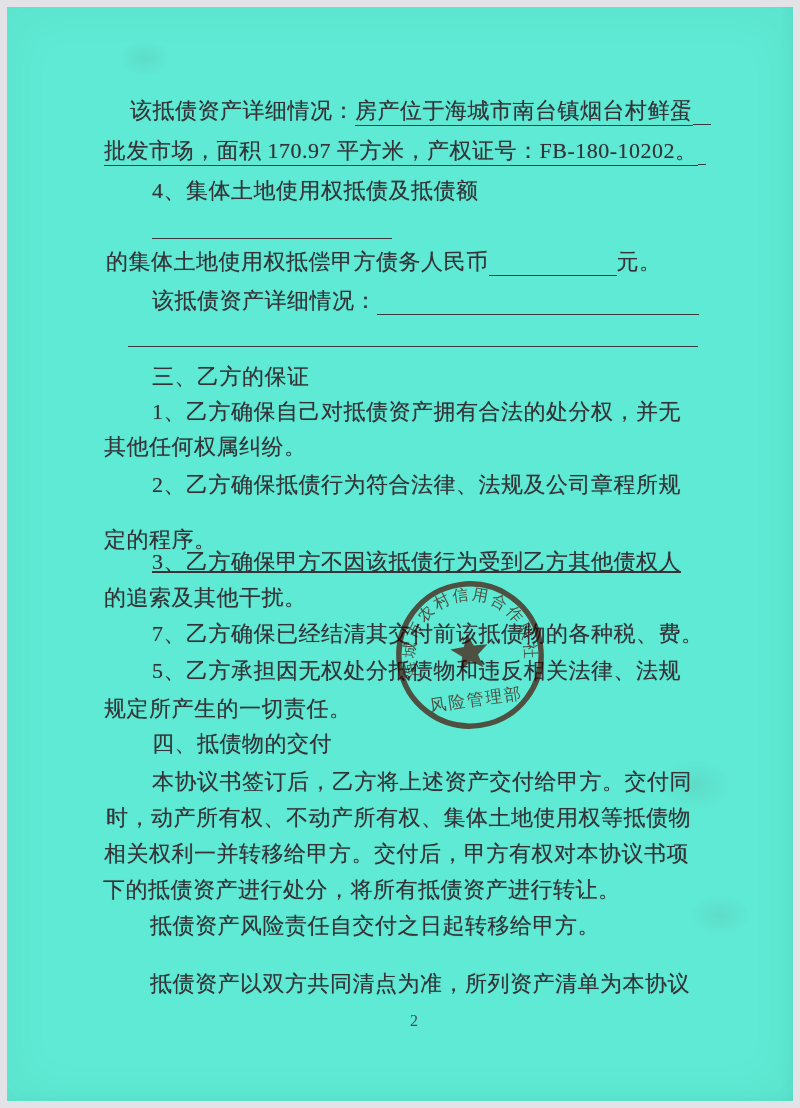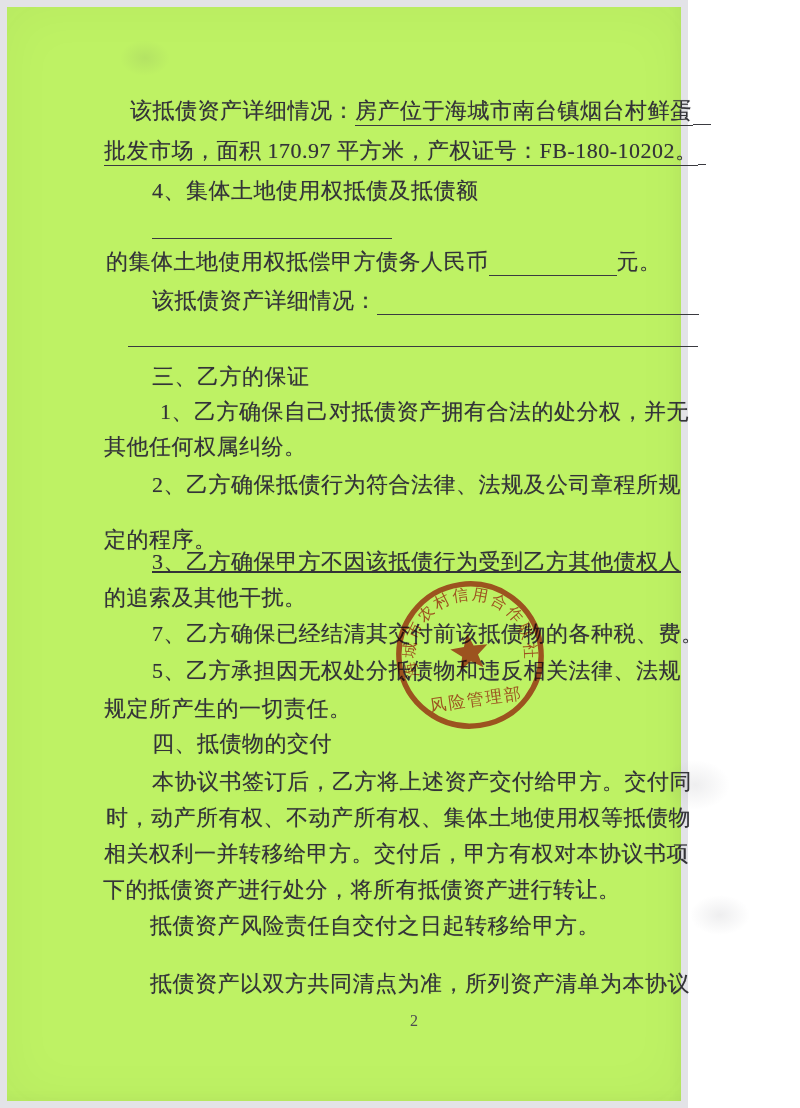--- a/index.html
+++ b/index.html
@@ -3,22 +3,22 @@
 <meta charset="utf-8">
 <style>
   * { margin: 0; padding: 0; box-sizing: border-box; }
   html, body { background: #ffffff; }
   body {
     font-family: "Liberation Serif", "DejaVu Serif", serif;
     width: 800px; height: 1108px; overflow: hidden;
   }
   .scan {
     position: relative;
-    width: 688px; height: 1108px;
-    background: #bef264;
+    width: 800px; height: 1108px;
+    background: #5eead4;
     box-shadow:
       inset 0 0 0 7px #e3e3e7,
       inset 0 0 60px rgba(30,30,40,0.05),
       inset -14px 0 18px -10px rgba(30,30,40,0.07),
       inset 0 -14px 18px -10px rgba(30,30,40,0.06);
   }
   .content { position: absolute; inset: 0; }
   .line {
     position: absolute;
     white-space: nowrap;
@@ -68,21 +68,21 @@
 
   <div class="content" id="doc-lines">
       <div class="line" style="top: 96px; left: 130px;"><span>该抵债资产详细情况：</span><span class="u">房产位于海城市南台镇烟台村鲜蛋</span><span class="blank" style="width: 18px;"></span></div>
       <div class="line" style="top: 136px; left: 104px;"><span class="u">批发市场，面积 170.97 平方米，产权证号：FB-180-10202。</span><span class="blank" style="width: 8px;"></span></div>
       <div class="line" style="top: 176px; left: 152px;"><span>4、集体土地使用权抵债及抵债额</span></div>
       <div class="line" style="top: 210px; left: 152px;"><span class="blank" style="width: 240px;"></span></div>
       <div class="line" style="top: 247px; left: 106px;"><span>的集体土地使用权抵偿甲方债务人民币</span><span class="blank" style="width: 128px;"></span><span>元。</span></div>
       <div class="line" style="top: 286px; left: 152px;"><span>该抵债资产详细情况：</span><span class="blank" style="width: 322px;"></span></div>
       <div class="line" style="top: 318px; left: 128px;"><span class="blank" style="width: 570px;"></span></div>
       <div class="line" style="top: 362px; left: 152px;"><span>三、乙方的保证</span></div>
-      <div class="line" style="top: 397px; left: 152px; margin-left: 8px;"><span>1、乙方确保自己对抵债资产拥有合法的处分权，并无</span></div>
+      <div class="line" style="top: 397px; left: 152px;"><span>1、乙方确保自己对抵债资产拥有合法的处分权，并无</span></div>
       <div class="line" style="top: 432px; left: 104px;"><span>其他任何权属纠纷。</span></div>
       <div class="line" style="top: 470px; left: 152px;"><span>2、乙方确保抵债行为符合法律、法规及公司章程所规</span></div>
       <div class="line" style="top: 525px; left: 104px;"><span>定的程序。</span></div>
       <div class="line" style="top: 547px; left: 152px; text-decoration: underline;"><span>3、乙方确保甲方不因该抵债行为受到乙方其他债权人</span></div>
       <div class="line" style="top: 583px; left: 104px;"><span>的追索及其他干扰。</span></div>
       <div class="line" style="top: 619px; left: 152px;"><span>7、乙方确保已经结清其交付前该抵债物的各种税、费。</span></div>
       <div class="line" style="top: 656px; left: 152px;"><span>5、乙方承担因无权处分抵债物和违反相关法律、法规</span></div>
       <div class="line" style="top: 694px; left: 104px;"><span>规定所产生的一切责任。</span></div>
       <div class="line" style="top: 729px; left: 152px;"><span>四、抵债物的交付</span></div>
       <div class="line" style="top: 767px; left: 152px;"><span>本协议书签订后，乙方将上述资产交付给甲方。交付同</span></div>

